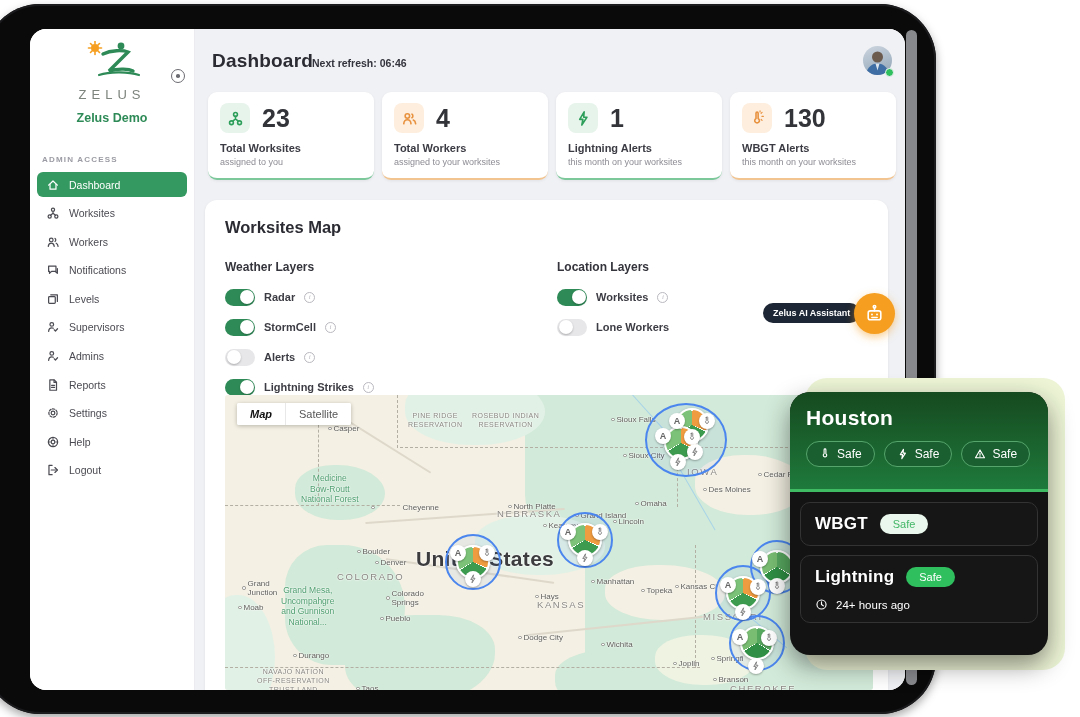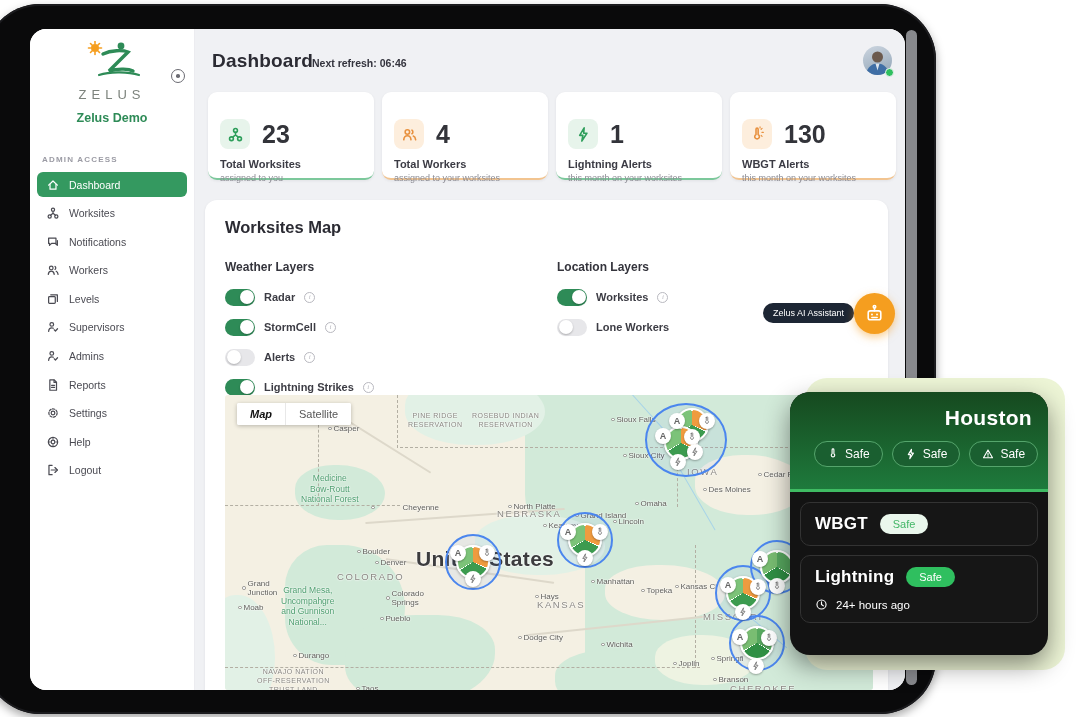--- a/index.html
+++ b/index.html
@@ -34,21 +34,21 @@
   .main { flex:1; background:#f0f1f4; position:relative; }
   .page-title { position:absolute; left:17px; top:21px; font-size:19px; font-weight:bold; color:#2b2b33; letter-spacing:.2px; }
   .refresh { position:absolute; left:117px; top:28px; font-size:10.5px; font-weight:bold; color:#33333d; }
   .avatar { position:absolute; right:13px; top:17px; width:29px; height:29px; border-radius:50%; background:linear-gradient(160deg,#cdd6e0,#8fa3b5); overflow:hidden; }
   .avatar svg { width:29px; height:29px; }
   .status-dot { position:absolute; right:11px; top:39px; width:9px; height:9px; background:#2fbf5f; border:1.5px solid #f0f1f4; border-radius:50%; }
 
   
   .stats { position:absolute; left:13px; top:63px; display:flex; gap:8px; }
   .stat-card { width:166px; height:88px; background:#fff; border-radius:9px; box-shadow:0 1px 3px rgba(30,30,40,.07);
-               padding:27px 12px; position:relative; border-bottom:2px solid transparent; }
+               padding:11px 12px; position:relative; border-bottom:2px solid transparent; }
   .stat-top { display:flex; align-items:center; gap:12px; }
   .stat-icon { width:30px; height:30px; border-radius:8px; display:flex; align-items:center; justify-content:center; }
   .stat-icon svg { width:17px; height:17px; fill:none; stroke-width:1.5; stroke-linecap:round; stroke-linejoin:round; }
   .stat-value { font-size:25px; font-weight:bold; color:#33343a; }
   .stat-label { font-size:11px; font-weight:bold; color:#3b3b44; margin-top:9px; }
   .stat-sub { font-size:9px; color:#8c8c94; margin-top:3px; }
 
   
   .map-card { position:absolute; left:10px; top:171px; width:683px; height:490px; background:#fff;
               border-radius:12px 12px 0 0; box-shadow:0 1px 3px rgba(30,30,40,.07); }
@@ -88,31 +88,31 @@
 
   .ring { position:absolute; border:2px solid #4b86ee; background:rgba(75,134,238,.07); border-radius:50%; z-index:10; }
   .pie { position:absolute; width:34px; height:34px; border-radius:50%; border:2px solid #fff; box-shadow:0 1px 3px rgba(0,0,0,.35); z-index:12; }
   .pie.mixed { background:conic-gradient(#fff 0 2deg, #ef9b3f 2deg 112deg, #fff 112deg 116deg, #3c9b4f 116deg 238deg, #fff 238deg 242deg, #7cc379 242deg 358deg, #fff 358deg 360deg); }
   .pie.green { background:conic-gradient(#fff 0 2deg, #57a85f 2deg 118deg, #fff 118deg 122deg, #2f8f44 122deg 238deg, #fff 238deg 242deg, #79bd72 242deg 358deg, #fff 358deg 360deg); }
   .mbadge { position:absolute; width:16px; height:16px; background:#fff; border-radius:50%; box-shadow:0 1px 2px rgba(0,0,0,.3);
             display:flex; align-items:center; justify-content:center; z-index:14; font-size:9px; font-weight:bold; color:#666; }
   .mbadge svg { width:10px; height:10px; stroke:#777; fill:none; stroke-width:1.4; stroke-linecap:round; stroke-linejoin:round; }
 
   
-  .ai-tip { position:absolute; left:763px; top:303px; background:#1d2634; color:#fff; font-size:9px; font-weight:normal;
+  .ai-tip { position:absolute; left:763px; top:303px; background:#1d2634; color:#fff; font-size:9px; font-weight:bold;
             padding:5px 10px; border-radius:11px; z-index:20;text-align:center; }
   .ai-btn { position:absolute; left:854px; top:293px; width:41px; height:41px; background:#f59e1f; border-radius:50%;
             box-shadow:0 3px 8px rgba(245,158,31,.5); display:flex; align-items:center; justify-content:center; z-index:20; cursor:pointer; }
   .ai-btn svg { width:21px; height:21px; stroke:#fff; fill:none; stroke-width:1.5; stroke-linecap:round; stroke-linejoin:round; }
 
   
   .popup-bg { position:absolute; left:805px; top:378px; width:260px; height:292px; background:#edf5d6; border-radius:22px; z-index:40; }
   .popup { position:absolute; left:790px; top:392px; width:258px; height:263px; background:#131313; border-radius:20px;
            box-shadow:0 10px 26px rgba(0,0,0,.45); z-index:41; overflow:hidden; }
-  .popup-head { height:97px; background:linear-gradient(180deg,#16491f 0%, #1e7a3c 100%); padding:14px 16px 0 24px;text-align:right; }
+  .popup-head { height:97px; background:linear-gradient(180deg,#16491f 0%, #1e7a3c 100%); padding:14px 16px 0 16px; }
   .popup-title { color:#fff; font-size:21px; font-weight:600; letter-spacing:.3px; }
   .popup-badges { display:flex; gap:9px; margin-top:11px; }
   .pbadge { display:flex; align-items:center; gap:6px; height:26px; padding:0 12px; border-radius:14px;
             background:#1a5f30; border:1.5px solid #55a56c; color:#fff; font-size:12px; }
   .pbadge svg { width:12px; height:12px; stroke:#fff; fill:none; stroke-width:1.5; stroke-linecap:round; stroke-linejoin:round; }
   .popup-sep { height:3px; background:#3fbb63; }
   .popup-body { padding:10px 10px; display:flex; flex-direction:column; gap:9px; }
   .prow { border:1px solid #333; border-radius:10px; background:#161616; padding:11px 14px; }
   .prow-top { display:flex; align-items:center; gap:12px; }
   .prow-title { color:#fff; font-size:17px; font-weight:bold; letter-spacing:.2px; }
@@ -166,33 +166,33 @@
             <svg class="" viewBox="0 0 16 16">
               <circle cx="8" cy="4.2" r="1.8"></circle>
               <circle cx="4.2" cy="12" r="1.8"></circle>
               <circle cx="11.8" cy="12" r="1.8"></circle>
               <path d="M8 6v2.4M8 8.4 5.2 10.6M8 8.4l2.8 2.2"></path>
             </svg>
             <span>Worksites</span>
           </div>
           <div class="menu-item">
             <svg class="" viewBox="0 0 16 16">
-              <path d="M3 3.6h8.4v6H6.4L4 11.8V9.6H3z"></path>
-              <path d="M13 6.4v5.4l-1.8-1.4"></path>
-            </svg>
-            <span>Notifications</span>
-          </div>
-          <div class="menu-item">
-            <svg class="" viewBox="0 0 16 16">
               <circle cx="6" cy="5.6" r="2.1"></circle>
               <path d="M2.6 13c.2-2.4 1.6-3.8 3.4-3.8S9.2 10.6 9.4 13"></path>
               <path d="M10.3 3.9a2.1 2.1 0 0 1 0 3.4"></path>
               <path d="M11.6 9.4c1.3.5 2 1.8 2.2 3.6"></path>
             </svg>
             <span>Workers</span>
+          </div>
+          <div class="menu-item">
+            <svg class="" viewBox="0 0 16 16">
+              <path d="M3 3.6h8.4v6H6.4L4 11.8V9.6H3z"></path>
+              <path d="M13 6.4v5.4l-1.8-1.4"></path>
+            </svg>
+            <span>Notifications</span>
           </div>
           <div class="menu-item">
             <svg class="" viewBox="0 0 16 16">
               <rect x="3" y="5.4" width="7.6" height="7.6" rx="1"></rect>
               <path d="M5.4 3.2h7.6v7.6"></path>
             </svg>
             <span>Levels</span>
           </div>
           <div class="menu-item">
             <svg class="" viewBox="0 0 16 16">

